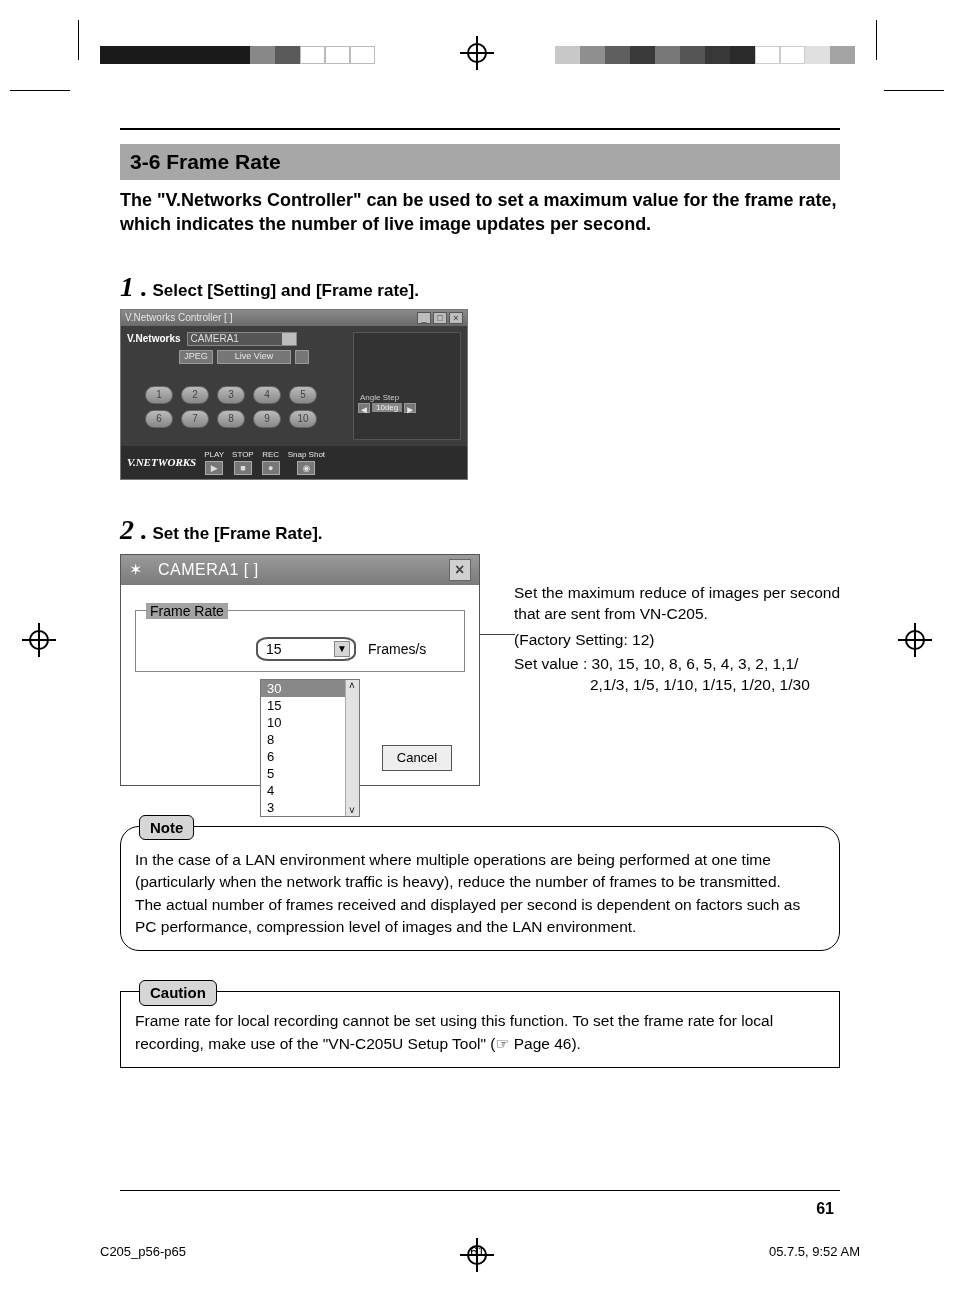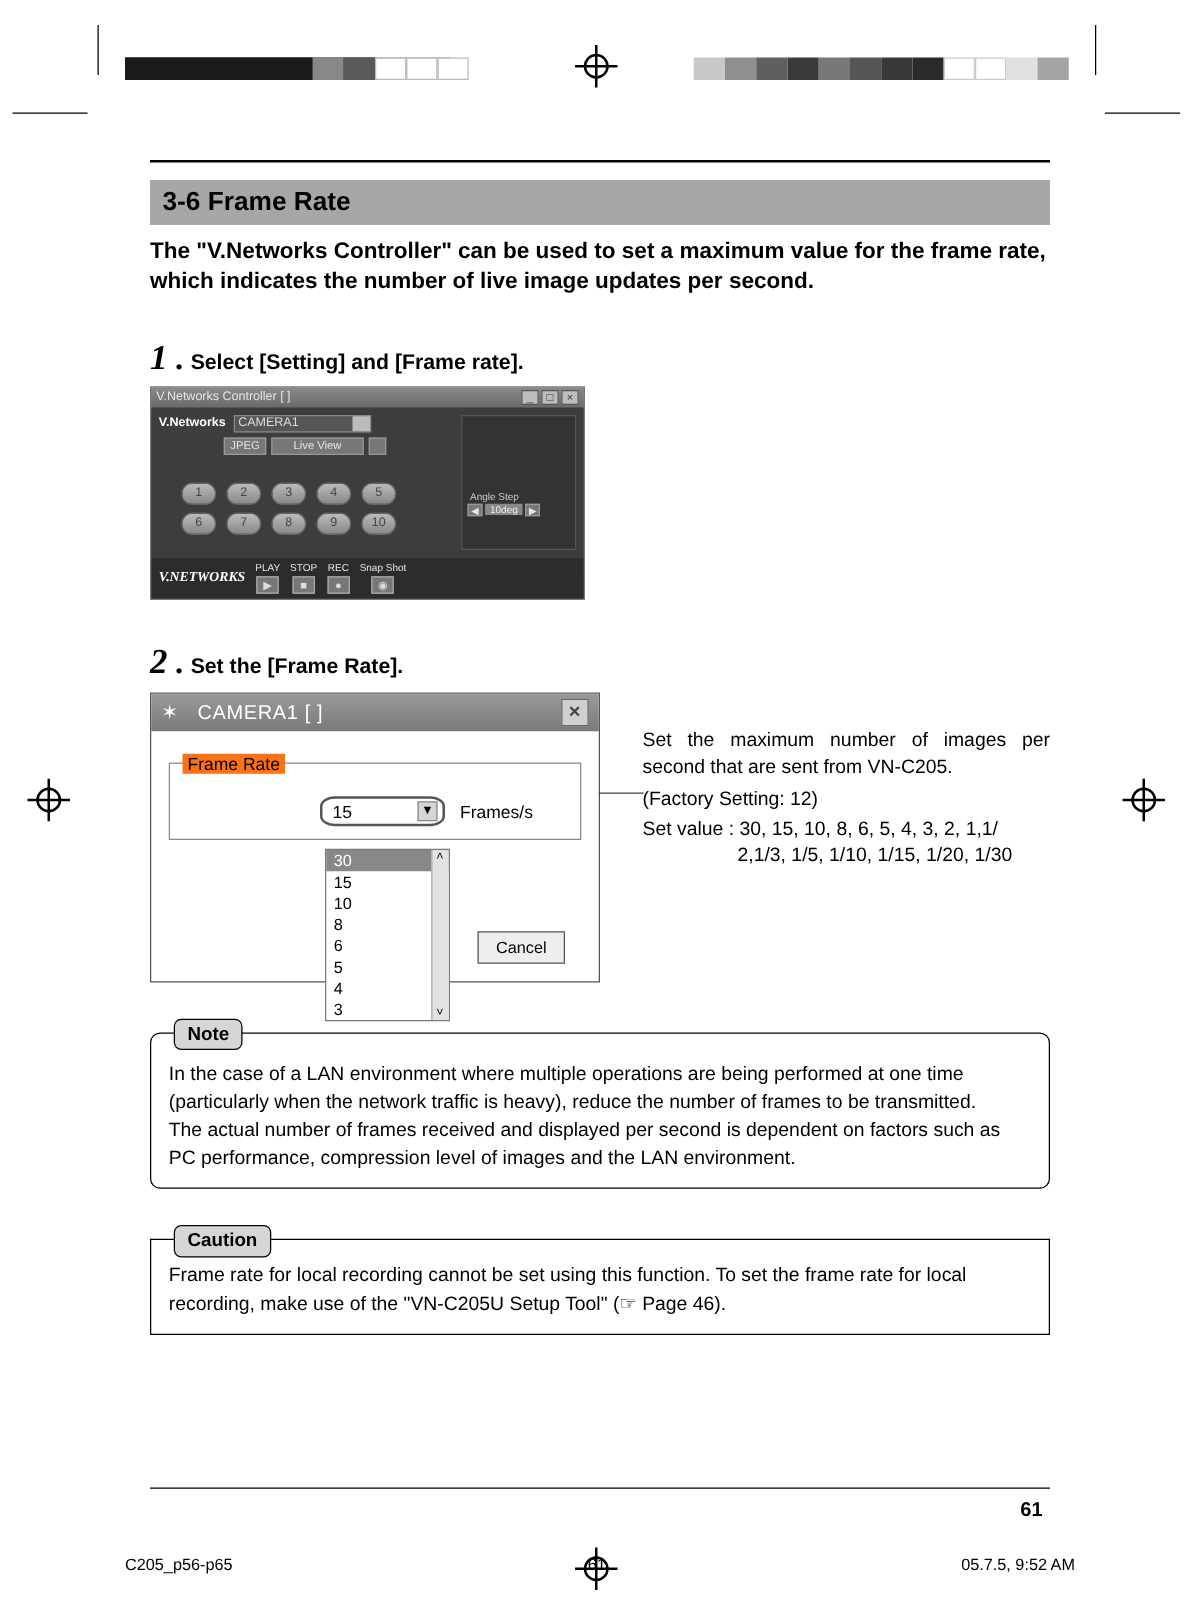--- a/index.html
+++ b/index.html
@@ -72,21 +72,21 @@
   .shot1 .sel .dd { position:absolute; right:0; top:0; width:14px; height:12px; background:#bcbcbc; }
   .shot1 .btns-row { display:flex; gap:4px; margin-top:4px; margin-left:52px; }
   .shot1 .mini { background:#777; border:1px solid #999; width:34px; height:14px; font-size:9px; text-align:center; }
   .shot1 .numrow { display:flex; gap:8px; margin-top:22px; margin-left:18px; }
   .shot1 .pill { width:28px; height:18px; border-radius:9px; background:linear-gradient(#bbb,#888); border:1px solid #666; color:#444; text-align:center; line-height:16px; font-size:10px;}
   .shot1 .footer { display:flex; align-items:center; gap:8px; background:#2c2c2c; padding:4px 6px; }
   .shot1 .logo { font-family:"Times New Roman",serif; font-style:italic; font-weight:bold; color:#fff; font-size:11px; }
   .shot1 .ctrl { display:flex; flex-direction:column; align-items:center; gap:2px; }
   .shot1 .ctrl span:first-child { font-size:8px; }
   .shot1 .ctrl .box { width:18px; height:14px; background:#777; border:1px solid #aaa; display:flex; align-items:center; justify-content:center; font-size:9px; color:#ddd;}
-  .shot1 .rightpane { position:absolute; right:6px; top:6px; width:92px; height:108px; background:#333; border:1px solid #555; }
+  .shot1 .rightpane { position:absolute; right:6px; top:6px; width:108px; height:108px; background:#333; border:1px solid #555; }
   .shot1 .rightpane .small { position:absolute; top:60px; left:6px; font-size:8px; color:#ccc; }
   .shot1 .rightpane .strip { position:absolute; top:70px; left:4px; display:flex; gap:2px; align-items:center;}
   .shot1 .rightpane .strip .sq{ width:12px; height:10px; background:#777; border:1px solid #999;}
   .shot1 .rightpane .strip .lbl{ font-size:8px; background:#888; padding:0 4px; color:#eee; }
 
   
   .shot2wrap { display:flex; gap:34px; align-items:flex-start; margin-top:8px; }
   .shot2 {
     width: 360px;
     border: 1px solid #555;
@@ -98,21 +98,21 @@
     display:flex; justify-content:space-between; align-items:center;
     padding:4px 8px;
     font-family:"Arial Black",Arial,sans-serif;
     letter-spacing:.5px;
   }
   .shot2 .tbar .ticon { width:18px; height:16px; display:inline-block; margin-right:6px; }
   .shot2 .tbar .ticon::before{ content:"✕"; font-weight:bold; color:#fff; display:none;}
   .shot2 .tbar .close { width:22px; height:22px; background:#d0d0d0; border:1px solid #666; color:#444; text-align:center; line-height:20px; font-weight:bold; }
   .shot2 .body2 { padding: 18px 14px 12px; }
   .shot2 fieldset { border:1px solid #888; padding:12px 10px 10px; position:relative; }
-  .shot2 legend { padding:0 4px; font-size:14px; background:#f97316; }
+  .shot2 legend { padding:0 4px; font-size:14px; background:#a3a3a3; }
   .shot2 .row { display:flex; align-items:center; gap:12px; margin-top:6px; margin-left:110px;}
   .shot2 .combo { width:100px; height:24px; border:2px solid #555; border-radius:12px/8px; display:flex; align-items:center; justify-content:space-between; padding:0 4px 0 8px; font-size:14px;}
   .shot2 .combo .arrow{ width:16px; height:16px; border:1px solid #888; background:#d6d6d6; display:flex; align-items:center; justify-content:center; font-size:10px;}
   .shot2 .unit { font-size:14px; }
   .shot2 .drop {
      position:absolute; left:124px; top:60px; width:100px; border:1px solid #777; background:#fff; font-size:13px;
   }
   .shot2 .drop .opt { padding:1px 6px; }
   .shot2 .drop .opt.sel { background:#888; color:#fff; }
   .shot2 .drop .sbar { position:absolute; right:0; top:0; bottom:0; width:14px; background:#e2e2e2; border-left:1px solid #aaa;}
@@ -122,21 +122,21 @@
   .shot2 .body2 { min-height: 200px; position:relative; }
 
   .side-text { font-size: 15.5px; line-height:1.4; flex:1; padding-top:28px; text-align:justify;}
   .side-text .indent { padding-left:76px; }
 
   .connector { position:absolute; left:479px; top:634px; width:36px; height:1px; background:#444; }
 
   
   .callout {
     border: 1.5px solid #000;
-    border-radius: 8px;
+    border-radius: 19px;
     padding: 18px 14px 12px;
     margin-top: 40px;
     position: relative;
     font-size: 15.5px;
     line-height: 1.45;
   }
   .callout .tag {
     position: absolute;
     top: -12px; left: 18px;
     background: #d6d6d6;
@@ -322,21 +322,21 @@
               <div class="opt">4</div>
               <div class="opt">3</div>
               <div class="sbar"></div>
             </div>
             <button class="cancelbtn">Cancel</button>
           </fieldset>
         </div>
       </div>
 
       <div class="side-text">
-        <p>Set the maximum number of images per second that are sent from VN-C205.</p>
+        <p>Set the maximum reduce of images per second that are sent from VN-C205.</p>
         <p style="margin-top:4px">(Factory Setting: 12)</p>
         <p style="margin-top:2px">Set value : 30, 15, 10, 8, 6, 5, 4, 3, 2, 1,1/</p>
         <p class="indent">2,1/3, 1/5, 1/10, 1/15, 1/20, 1/30</p>
       </div>
     </div>
   </div>
 
   <div class="callout">
     <span class="tag">Note</span>
     <p style="margin-top:4px">In the case of a LAN environment where multiple operations are being performed at one time (particularly when the network traffic is heavy), reduce the number of frames to be transmitted.</p>

